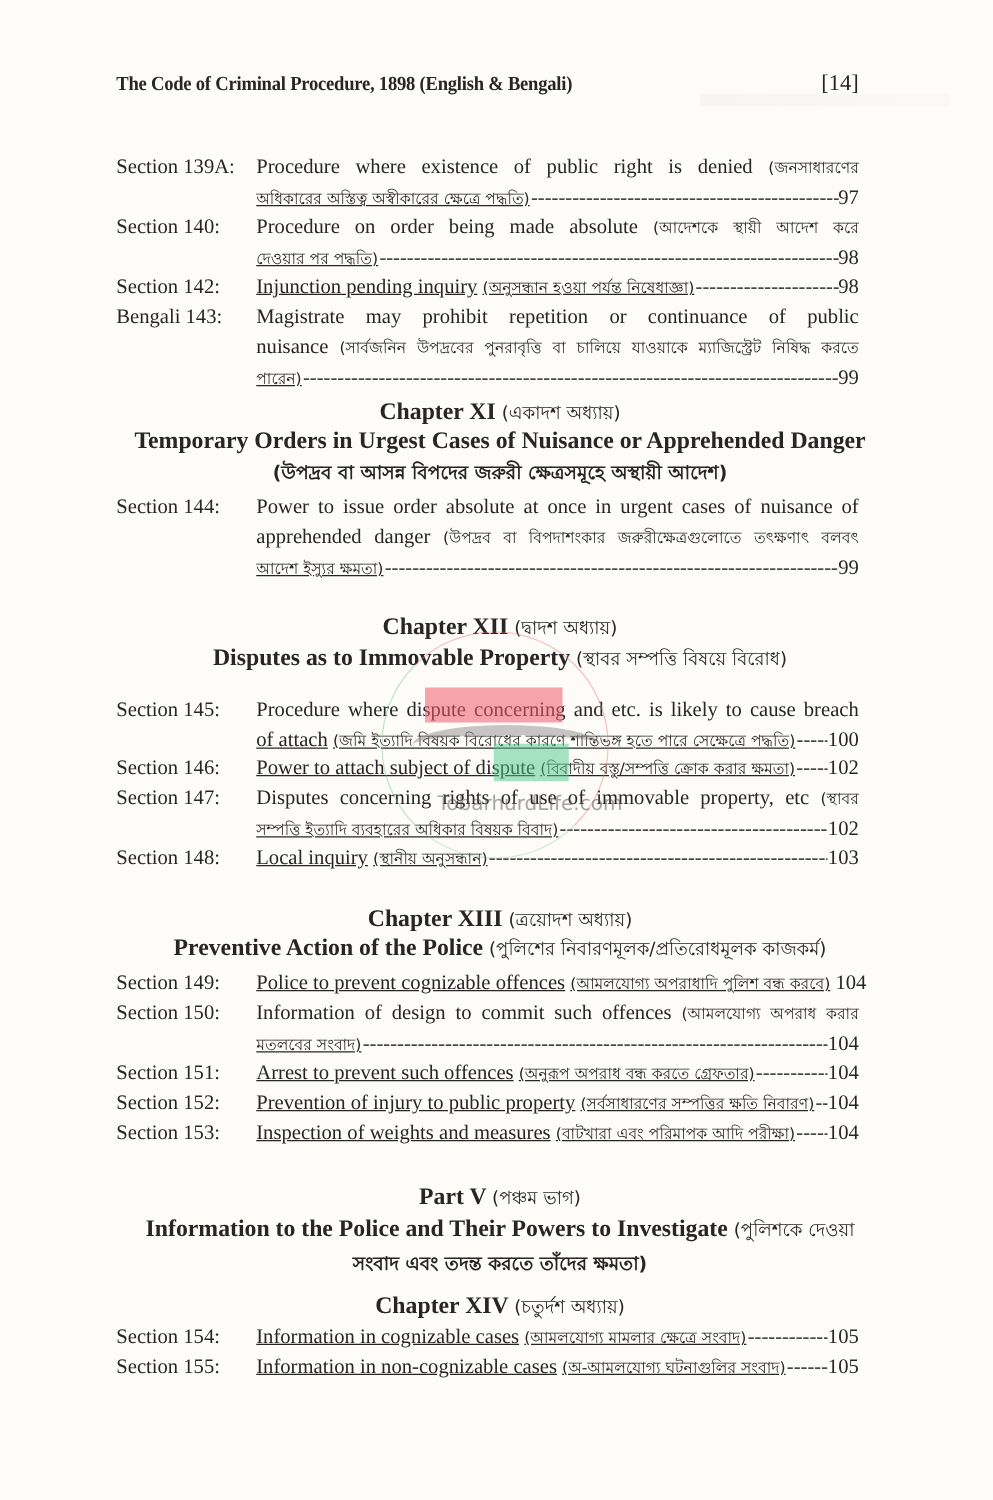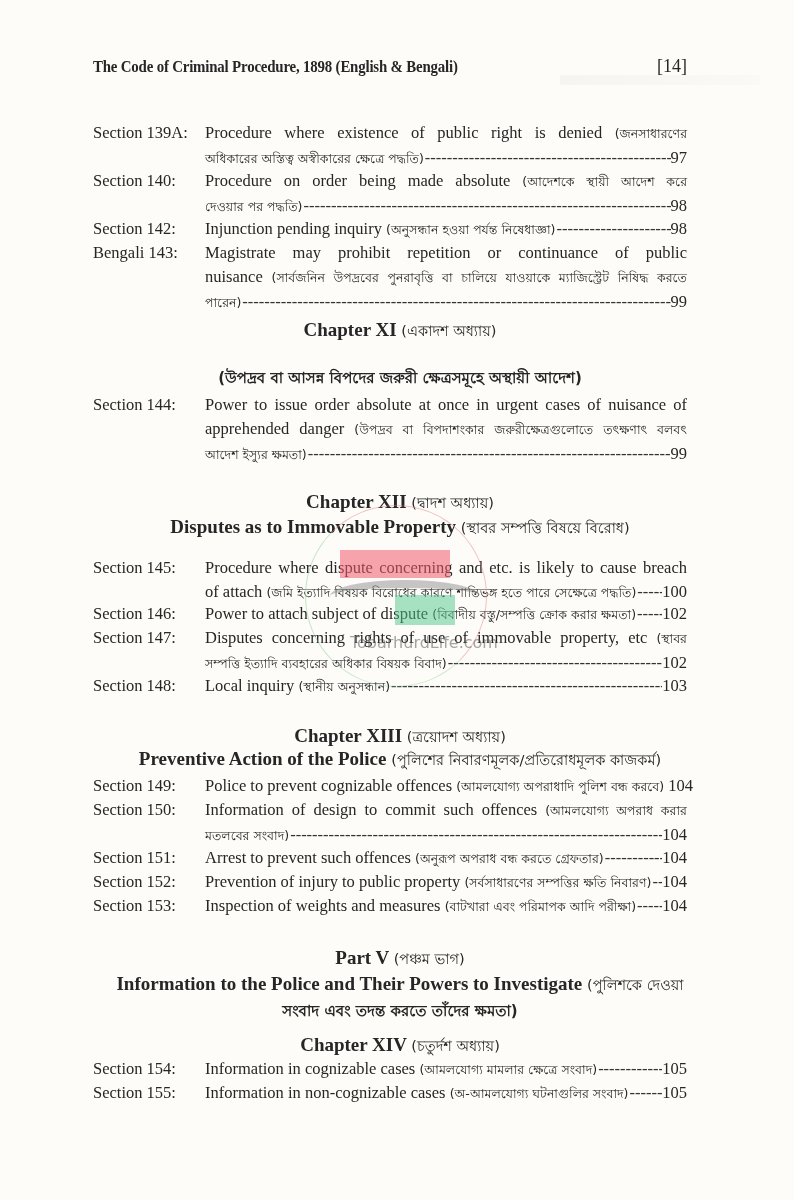--- a/index.html
+++ b/index.html
@@ -19,21 +19,21 @@
     position:absolute; left:93px; top:56px; width:594px; height:24px;
     display:flex; justify-content:space-between; align-items:baseline;
   }
   .header .title { font-size:16px; font-weight:bold; letter-spacing:-0.2px; transform:scaleX(0.93); transform-origin:left; white-space:nowrap; }
   .header .pageno { font-size:18px; }
 
   .entry { position:absolute; left:93px; width:594px; font-size:16.5px; line-height:24px; }
   .entry .label { position:absolute; left:0; top:0; width:110px; white-space:nowrap; }
   .entry .body { margin-left:112px; text-align:justify; }
   .entry .line { display:flex; align-items:baseline; white-space:nowrap; }
-  .entry .line .txt { flex:0 0 auto; }
+  .entry .line .txt { flex:0 0 auto;text-decoration:underline; }
   .entry .line .dots { flex:1 1 auto; overflow:hidden; white-space:nowrap; letter-spacing:0px; color:#333; padding:0 1px; }
   .entry .line .dots::before { content:"------------------------------------------------------------------------------------------------------------------------------------------------"; }
   .entry .line .pg { flex:0 0 auto; }
   .bn { font-family:"DejaVu Sans", sans-serif; font-size:12.5px; }
   .jline { text-align:justify; text-align-last:justify; white-space:normal; }
 
   .heading { position:absolute; left:60px; width:680px; text-align:center; white-space:nowrap; }
   .h-chapter { font-size:19px; font-weight:bold; line-height:36px; }
   .h-title { font-size:19px; font-weight:bold; line-height:26px; }
   .h-title .bn, .h-chapter .bn { font-size:14.5px; font-weight:normal; }
@@ -100,20 +100,21 @@
           <span class="dots"></span>
           <span class="pg">99</span>
         </div>
     </div>
   </div>
 
   <div class="heading h-chapter" style="top:312px">
     <span>Chapter XI</span>
     <span class="bn">(একাদশ অধ্যায়)</span>
   </div>
+  <div class="heading h-title" style="top:340px">Temporary Orders in Urgest Cases of Nuisance or Apprehended Danger</div>
   <div class="heading h-sub" style="top:366px">(উপদ্রব বা আসন্ন বিপদের জরুরী ক্ষেত্রসমূহে অস্থায়ী আদেশ)</div>
 
   <div class="entry" style="top:393px">
     <span class="label">Section 144:</span>
     <div class="body">
       <div class="jline"><span>Power to issue order absolute at once in urgent cases of nuisance of</span></div>
       <div class="jline"><span>apprehended danger</span> <span class="bn">(উপদ্রব বা বিপদাশংকার জরুরীক্ষেত্রগুলোতে তৎক্ষণাৎ বলবৎ</span></div>
       <div class="line">
           <span class="txt bn">আদেশ ইস্যুর ক্ষমতা)</span>
           <span class="dots"></span>

